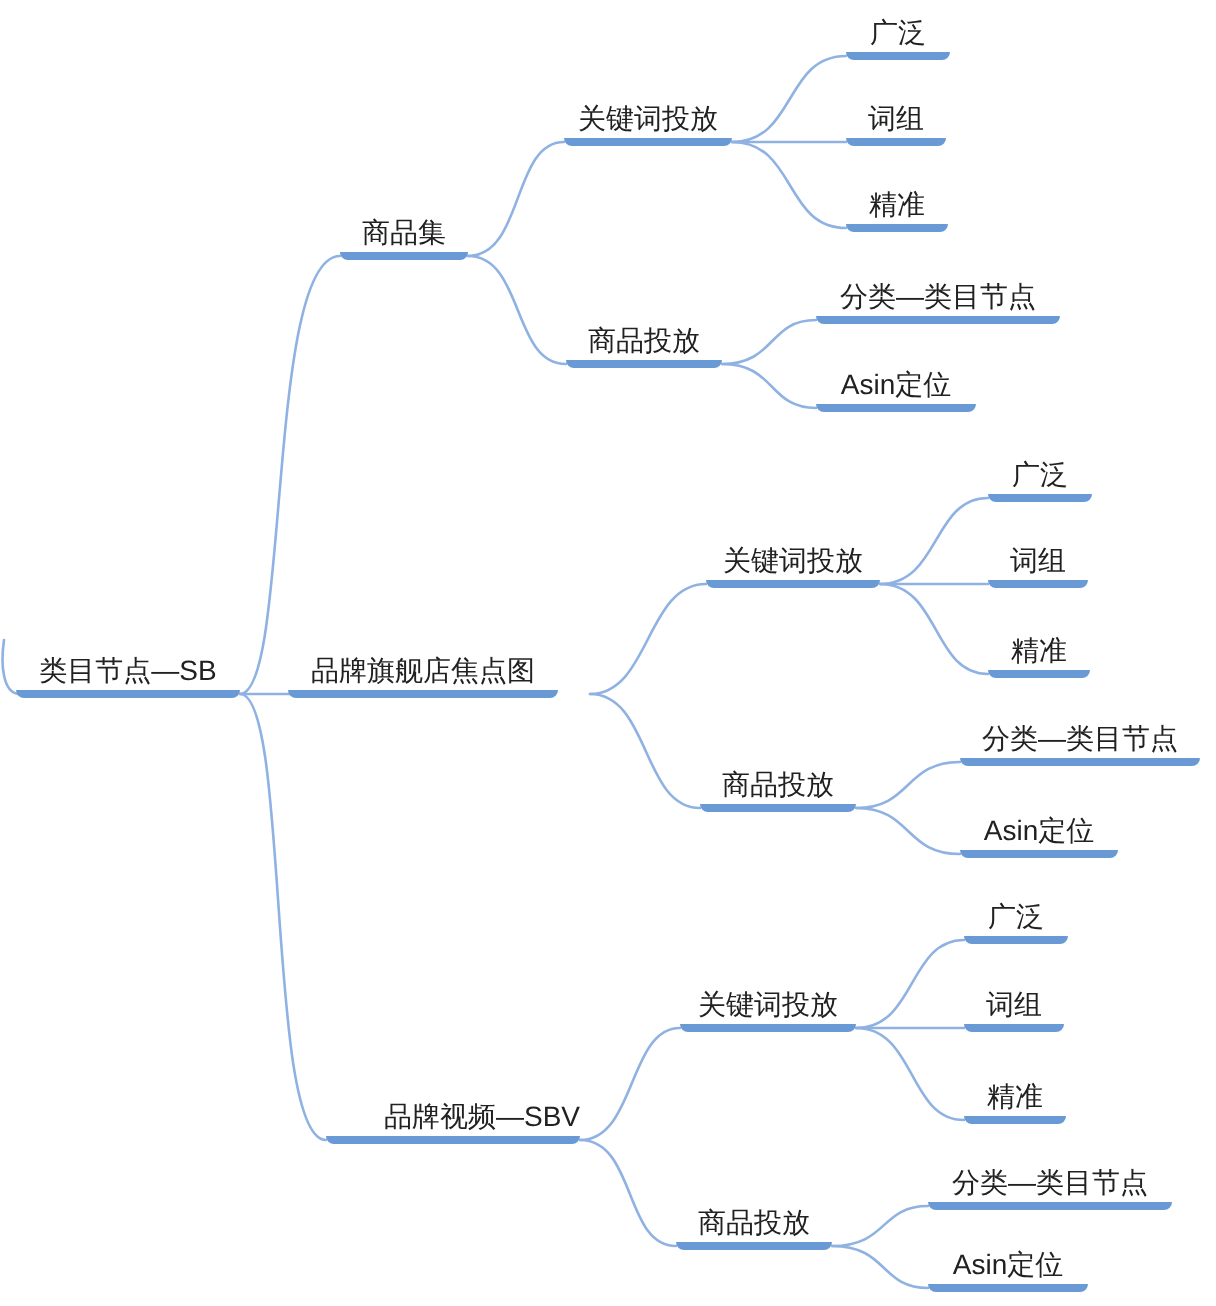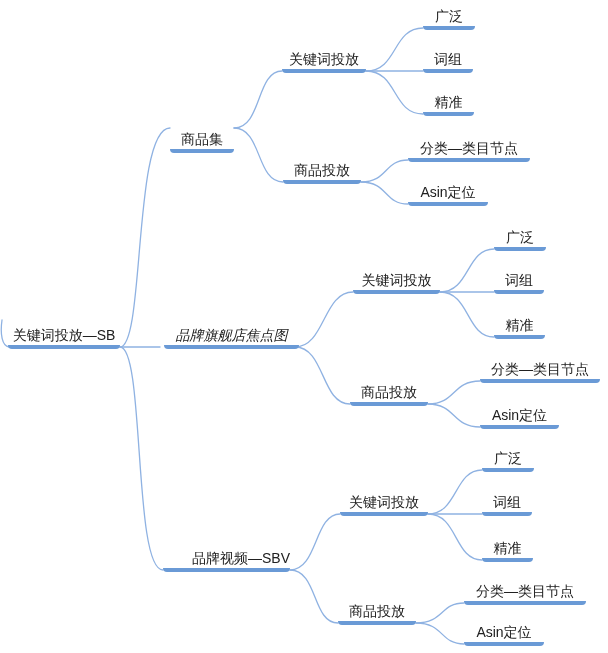--- a/index.html
+++ b/index.html
@@ -70,24 +70,24 @@
       <path d="M 290,570 C 318,570 312,623 338,623"></path>
       <path d="M 428,514 C 458,514 454,470 482,470"></path>
       <path d="M 428,514 L 482,514"></path>
       <path d="M 428,514 C 458,514 454,560 482,560"></path>
       <path d="M 416,623 C 444,623 440,603 464,603"></path>
       <path d="M 416,623 C 444,623 440,644 464,644"></path>
     </g>
   </svg>
 
   <div class="node" style="left:8px;top:323px;width:112px;">
-    <span class="label">关键词投放—SB</span>
+    <span class="label">类目节点—SB</span>
   </div>
 
-  <div class="node" style="left:170px;top:104px;width:64px;margin-top:23px;">
+  <div class="node" style="left:170px;top:104px;width:64px;">
     <span class="label">商品集</span>
   </div>
   <div class="node" style="left:282px;top:47px;width:84px;">
     <span class="label">关键词投放</span>
   </div>
   <div class="node" style="left:423px;top:4px;width:52px;">
     <span class="label">广泛</span>
   </div>
   <div class="node" style="left:423px;top:47px;width:50px;">
     <span class="label">词组</span>
@@ -98,21 +98,21 @@
   <div class="node" style="left:283px;top:158px;width:78px;">
     <span class="label">商品投放</span>
   </div>
   <div class="node" style="left:408px;top:136px;width:122px;">
     <span class="label">分类—类目节点</span>
   </div>
   <div class="node" style="left:408px;top:180px;width:80px;">
     <span class="label">Asin定位</span>
   </div>
 
-  <div class="node" style="left:164px;top:323px;width:135px;font-style:italic;">
+  <div class="node" style="left:144px;top:323px;width:135px;">
     <span class="label">品牌旗舰店焦点图</span>
   </div>
   <div class="node" style="left:353px;top:268px;width:87px;">
     <span class="label">关键词投放</span>
   </div>
   <div class="node" style="left:494px;top:225px;width:52px;">
     <span class="label">广泛</span>
   </div>
   <div class="node" style="left:494px;top:268px;width:50px;">
     <span class="label">词组</span>

